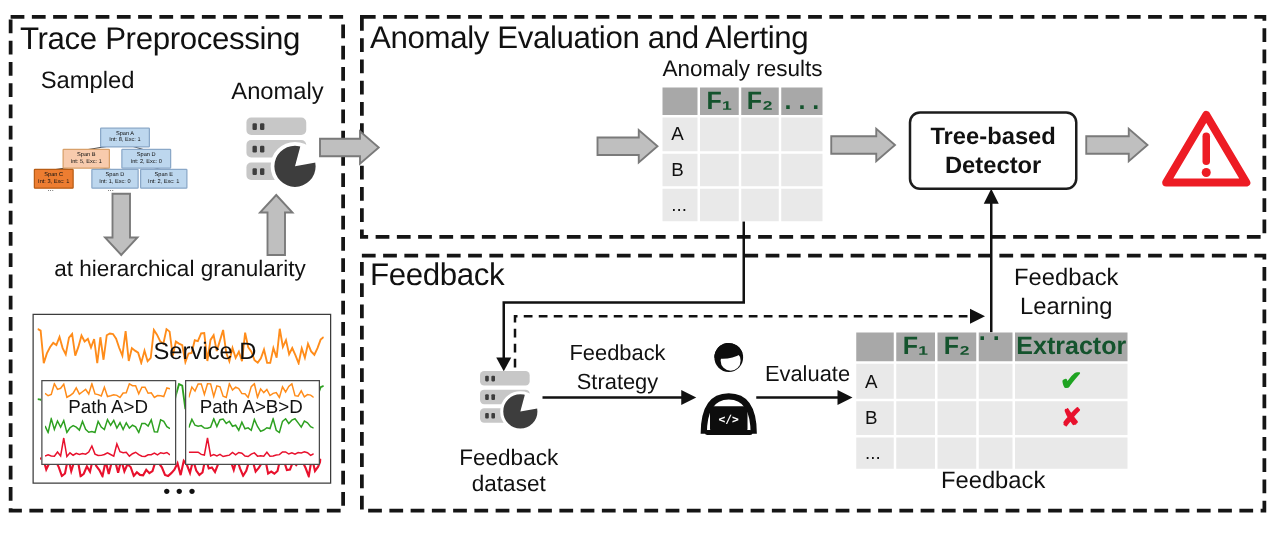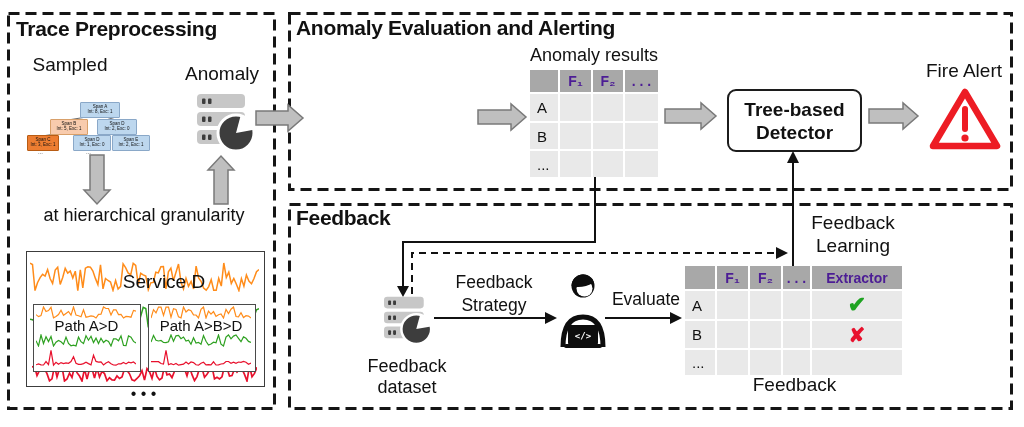--- a/index.html
+++ b/index.html
@@ -1,28 +1,28 @@
 <!DOCTYPE html>
 <html><head>
 <meta charset="utf-8">
 <style>
   html,body{margin:0;padding:0;background:#fff}
   .stage{position:relative;width:1024px;height:427px;background:#fff;overflow:hidden;
          font-family:"Liberation Sans",sans-serif;color:#111;}
   .abs{position:absolute}
-  .ttl{font-weight:bold;font-size:21px;letter-spacing:-0.3px;white-space:nowrap}
+  .ttl{font-weight:normal;font-size:25px;letter-spacing:-0.3px;white-space:nowrap}
   .ctr{text-align:center}
   .bold{font-weight:normal}
   .nbox{position:absolute;background:#fff;border:2.5px solid #1c1c1c;border-radius:9px;
         display:flex;flex-direction:column;align-items:center;justify-content:center;
         font-weight:bold;font-size:19px;line-height:23px}
   .lbl2{line-height:21px}
   .ftable{position:absolute;display:grid;gap:2px;background:#fff}
   .ftable .cell{background:#e9e9e9;font-size:15px;display:flex;align-items:center;justify-content:center;overflow:hidden}
-  .ftable .hcell{background:#a8a8a8;font-weight:bold;font-size:14px;color:#4c1d95}
+  .ftable .hcell{background:#a8a8a8;font-weight:bold;font-size:20px;color:#14532d}
   .ftable .rlabel{justify-content:flex-start;padding-left:7px}
   .ftable .ok{color:#1ea321;font-weight:bold;font-size:22px}
   .ftable .bad{color:#e8112d;font-weight:bold;font-size:20px}
   .svcbox{position:absolute;left:26px;top:251px;width:237px;height:134px;background:#fff;border:1.6px solid #3c3c3c}
   .pathbox{position:absolute;width:106px;height:66px;background:#fff;border:1.4px solid #4a4a4a;z-index:3}
   .span{position:absolute;border:0.6px solid #8aa8c8;background:#bdd7ee;font-size:4.5px;line-height:5px;
         text-align:center;overflow:hidden;padding-top:1px;border-radius:1px;z-index:2}
   .span.lo{background:#f8cbad;border-color:#d8a06a}
   .span.do{background:#ed7d31;border-color:#b85c14}
   .tinydots{position:absolute;font-size:6px;line-height:6px;z-index:2}
@@ -186,21 +186,20 @@
       <div class="cell"></div>
       <div class="cell"></div>
       <div class="cell"></div>
     </div>
 
   <div class="nbox" style="left:727px;top:89px;width:131px;height:59px">
     <div>Tree-based</div>
       <div>Detector</div>
   </div>
 
-  <div class="abs ctr bold" style="left:918px;top:60px;width:92px;font-size:19px">Fire Alert</div>
   <svg class="abs" style="left:929px;top:87px" width="72" height="64" viewBox="0 0 72 64">
     <path d="M36,5 L68,59 H4 Z" fill="#fff" stroke="#ed1c24" stroke-width="6.5" stroke-linejoin="round"></path>
     <line x1="36" y1="22" x2="36" y2="42" stroke="#ed1c24" stroke-width="6" stroke-linecap="round"></line>
     <circle cx="36" cy="51" r="3.6" fill="#ed1c24"></circle>
   </svg>
 
   <div class="abs ttl" style="left:296px;top:206px">Feedback</div>
 
   <div class="abs ctr" style="left:797px;top:211px;width:112px;font-size:19px;line-height:23px">
     <div>Feedback</div>

